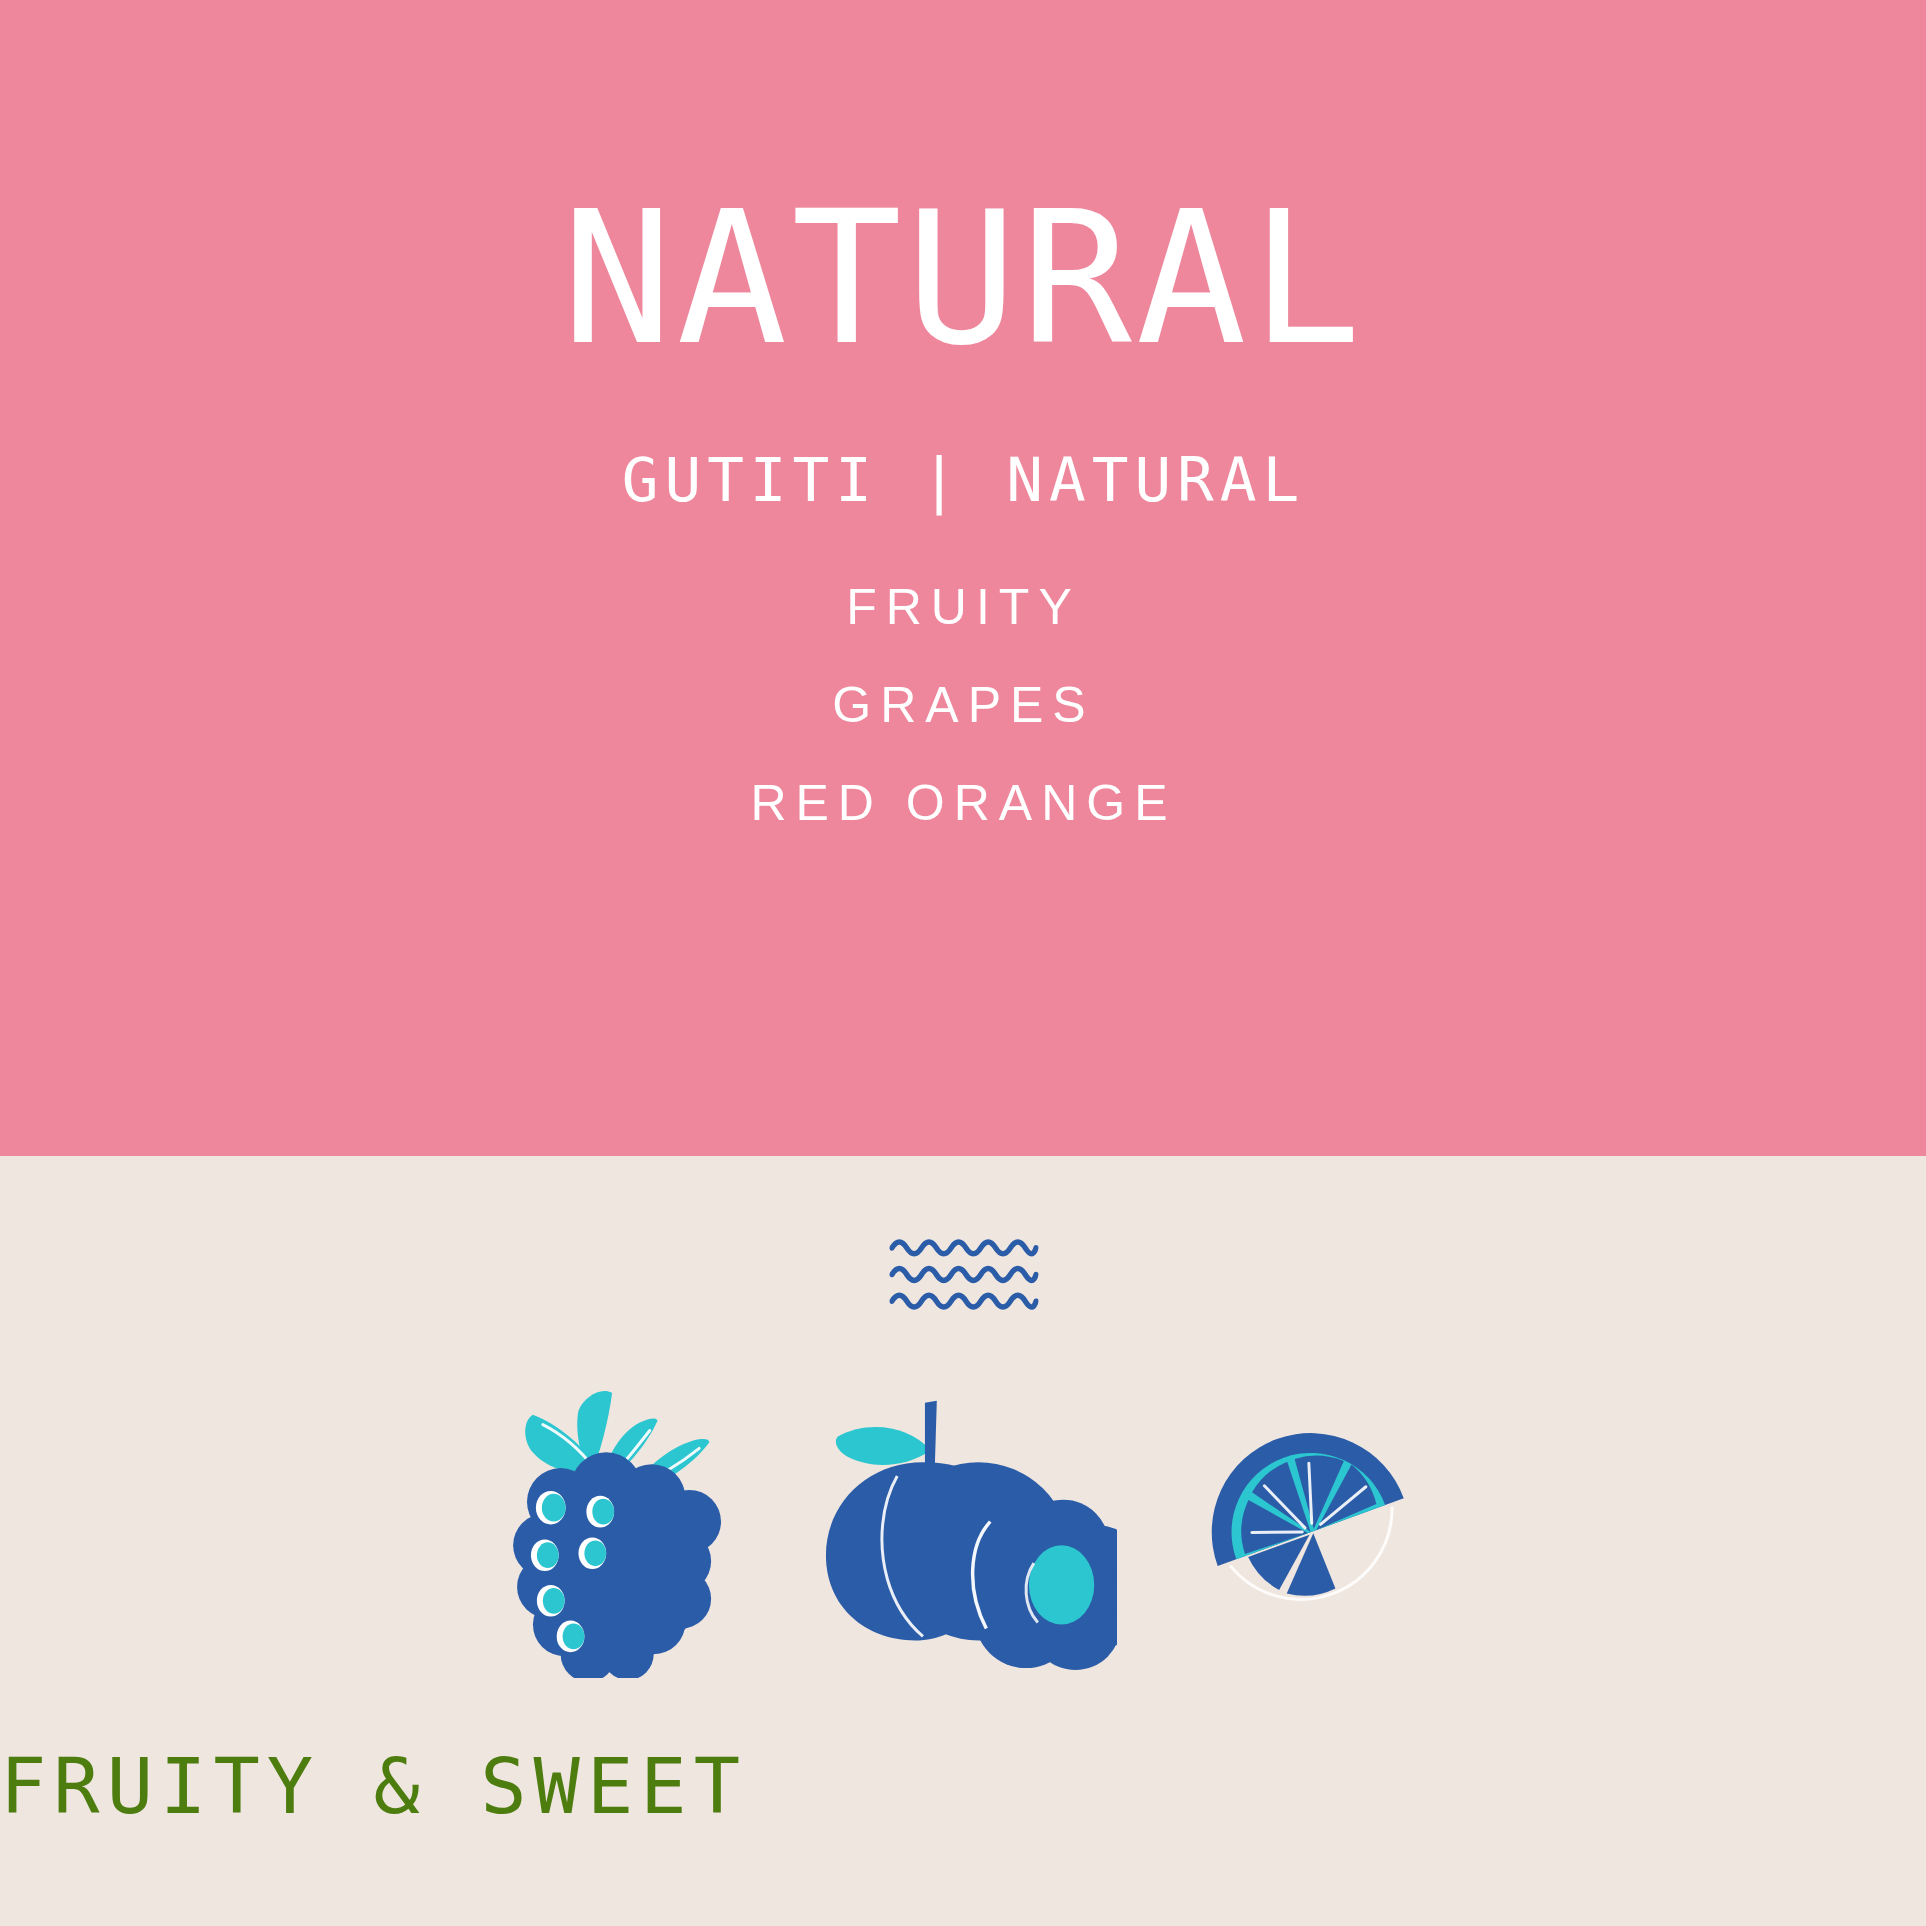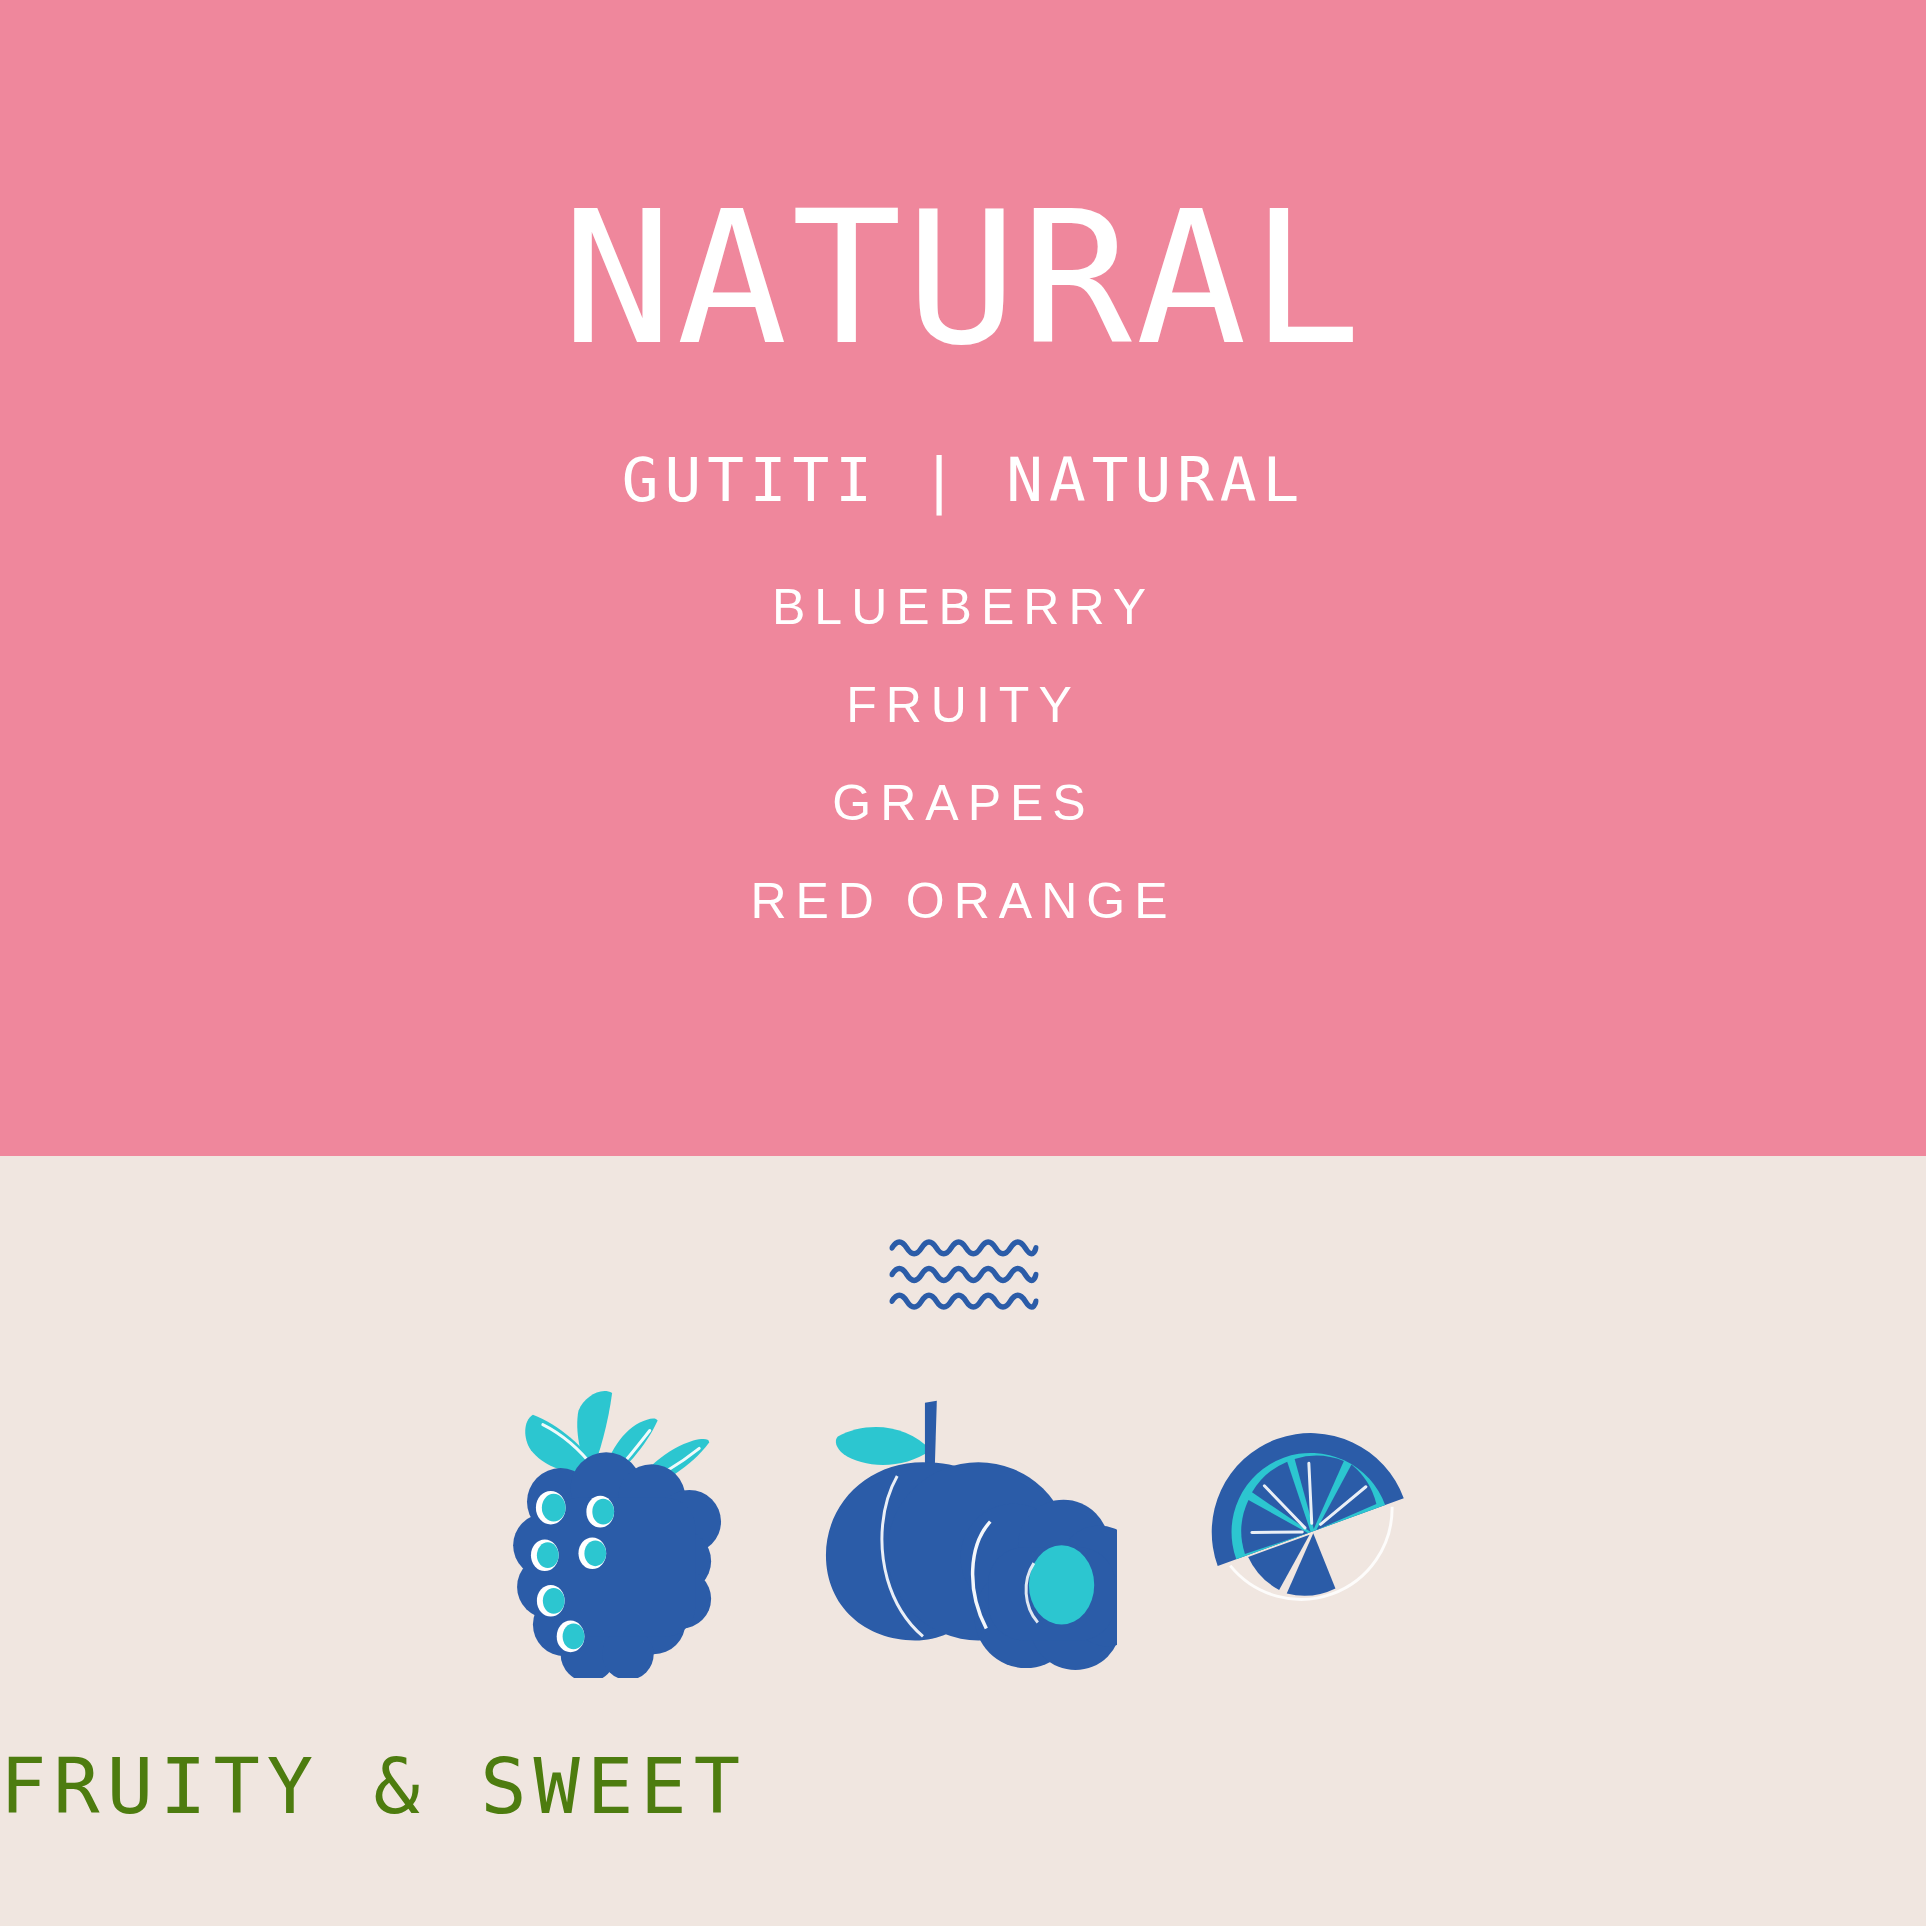--- a/index.html
+++ b/index.html
@@ -129,21 +129,20 @@
 
 <div id="label-card">
 
   <div id="top-band">
 
     <div id="origin-title">NATURAL</div>
 
     <div id="origin-subtitle">GUTITI | NATURAL</div>
 
     <div id="tasting-notes">
-      <div class="tasting-note">BLUEBERRY</div>
       <div class="tasting-note">FRUITY</div>
       <div class="tasting-note">GRAPES</div>
       <div class="tasting-note">RED ORANGE</div>
     </div>
 
   </div>
 
   <div id="bottom-band"></div>
 
   <svg id="wave-divider" viewBox="0 0 150 78">

